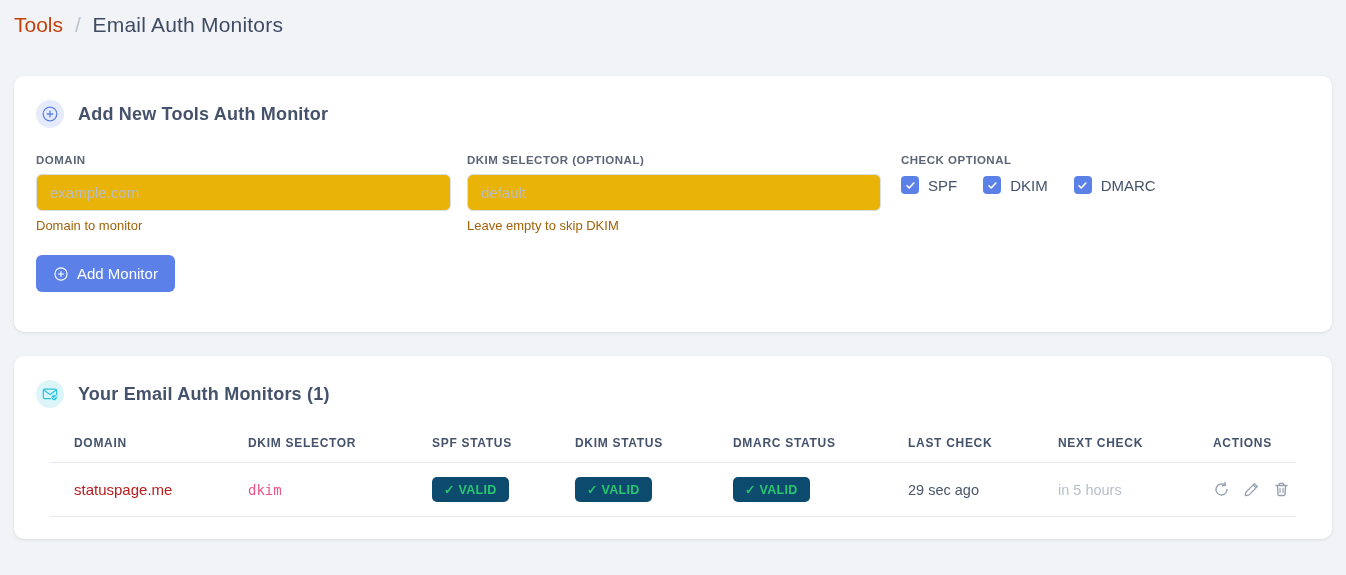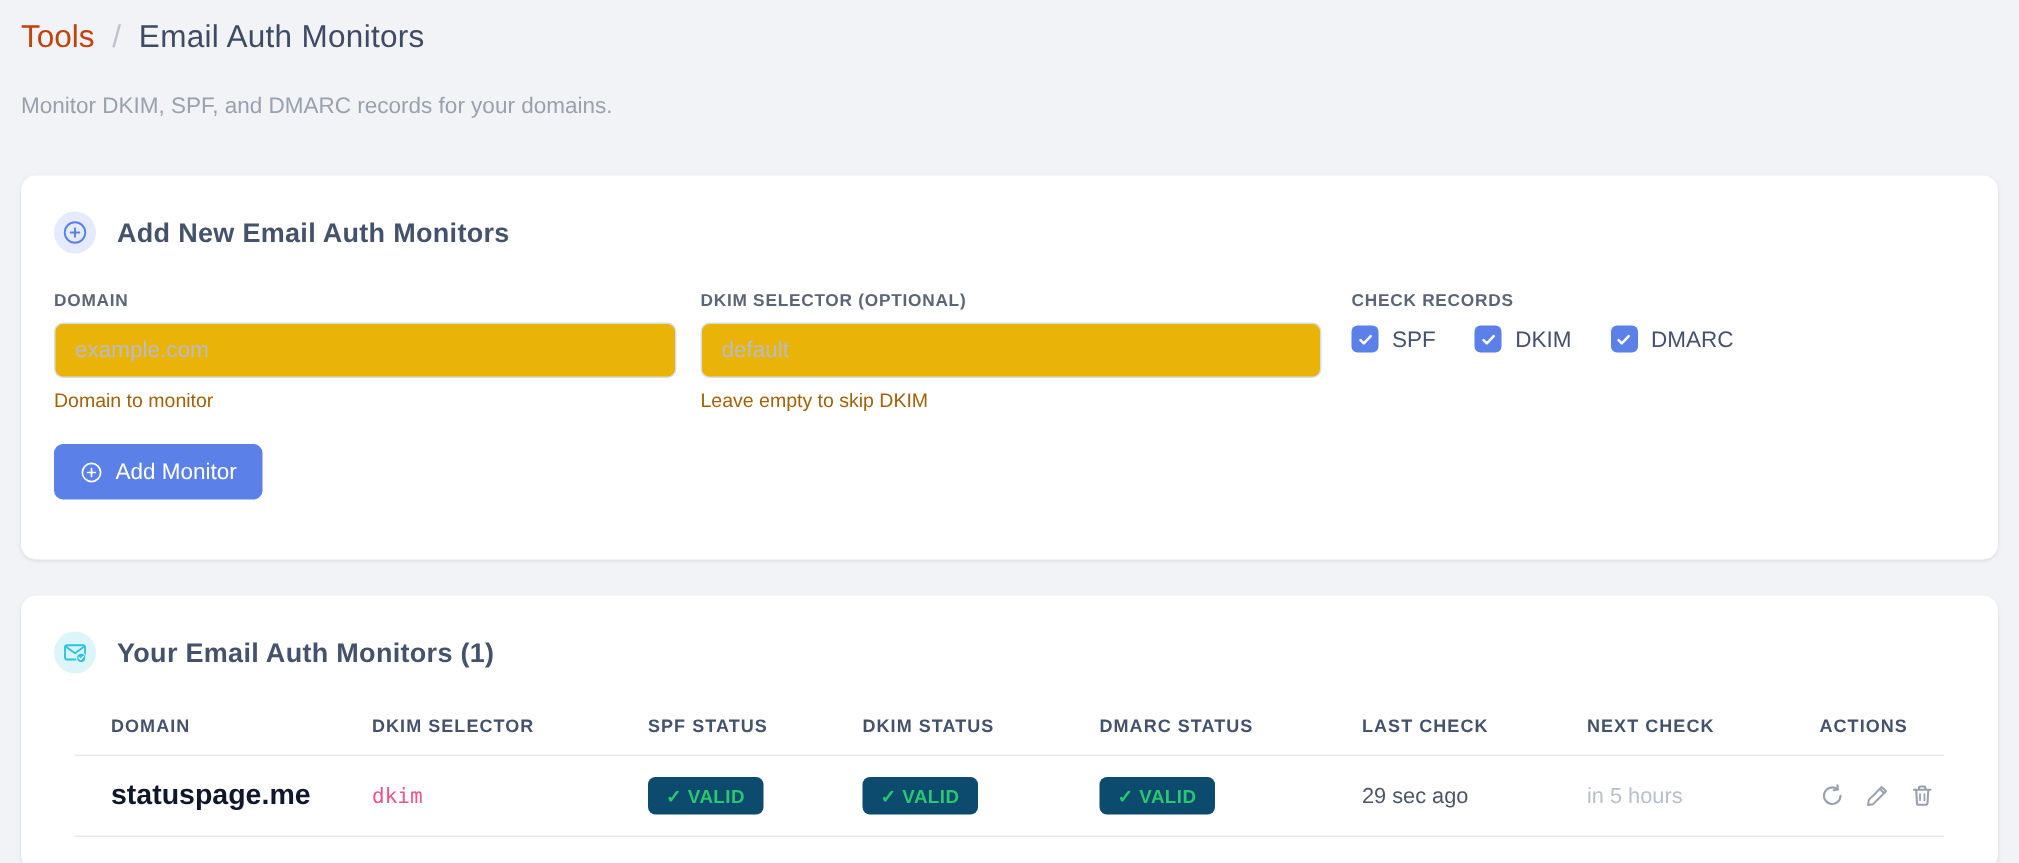--- a/index.html
+++ b/index.html
@@ -85,21 +85,21 @@
   table { width:100%; border-collapse:collapse; table-layout:fixed; }
   th {
     text-align:left; font-size:12px; font-weight:700; color:#45526b;
     letter-spacing:.7px; padding:6px 0 12px 24px;
     border-bottom:1px solid #e7e9ee; white-space:nowrap;
   }
   td {
     padding:14px 0 14px 24px; font-size:14.5px; color:#4a5568;
     border-bottom:1px solid #e7e9ee; white-space:nowrap;
   }
-  .cell-domain { font-weight:700; font-size:19px; color:#0f172a; }
+  .cell-domain { font-weight:400; font-size:15px; color:#b91c1c; }
   .cell-selector { font-family:"DejaVu Sans Mono", monospace; font-size:14px; color:#ee5586; }
   .badge {
     display:inline-block; padding:5px 12px; border-radius:5px;
     background:#0c4a6e; color:#29c76f; font-size:12.5px; font-weight:600;
     letter-spacing:.3px;
   }
   .cell-next { color:#b9c0ca; }
   .actions { display:flex; align-items:center; gap:13px; color:#97a0af; }
   .action-icon { width:17px; height:17px; cursor:pointer; display:inline-flex; }
   .action-icon svg { width:100%; height:100%; }
@@ -107,48 +107,47 @@
 </head>
 <body>
 
 <div class="page">
 
   <div class="breadcrumb">
     <span class="bc-light">Tools</span>
     <span class="bc-sep">/</span>
     <span class="bc-current">Email Auth Monitors</span>
   </div>
-  <div class="subtitle">Monitor DKIM, SPF, and DMARC records for your domains.</div>
 
   <div class="card card-add">
     <div class="card-head">
       <span class="icon-bubble bubble-blue">
         <svg width="18" height="18" viewBox="0 0 20 20">
           <circle cx="10" cy="10" r="7.6" fill="none" stroke="currentColor" stroke-width="1.4"></circle>
           <path d="M10 6.8v6.4M6.8 10h6.4" fill="none" stroke="currentColor" stroke-width="1.4" stroke-linecap="round"></path>
         </svg>
       </span>
-      <span class="card-title">Add New Email Auth Monitors</span>
+      <span class="card-title">Add New Tools Auth Monitor</span>
     </div>
 
     <div class="form-row">
       <div>
         <div class="field-label">DOMAIN</div>
         <input class="text-input" type="text" placeholder="example.com" style="">
         <div class="helper">Domain to monitor</div>
       </div>
 
       <div>
         <div class="field-label">DKIM SELECTOR (OPTIONAL)</div>
         <input class="text-input" type="text" placeholder="default" style="">
         <div class="helper">Leave empty to skip DKIM</div>
       </div>
 
       <div class="check-col">
-        <div class="field-label">CHECK RECORDS</div>
+        <div class="field-label">CHECK OPTIONAL</div>
         <div class="check-row">
           <span class="check-group">
             <span class="checkbox">
               <svg width="11" height="11" viewBox="0 0 12 12">
                   <path d="M2.2 6.3l2.4 2.4 5-5.4" fill="none" stroke="#fff" stroke-width="1.8" stroke-linecap="round" stroke-linejoin="round"></path>
                 </svg>
             </span>
             <span class="check-label">SPF</span>
           </span>
           <span class="check-group">

